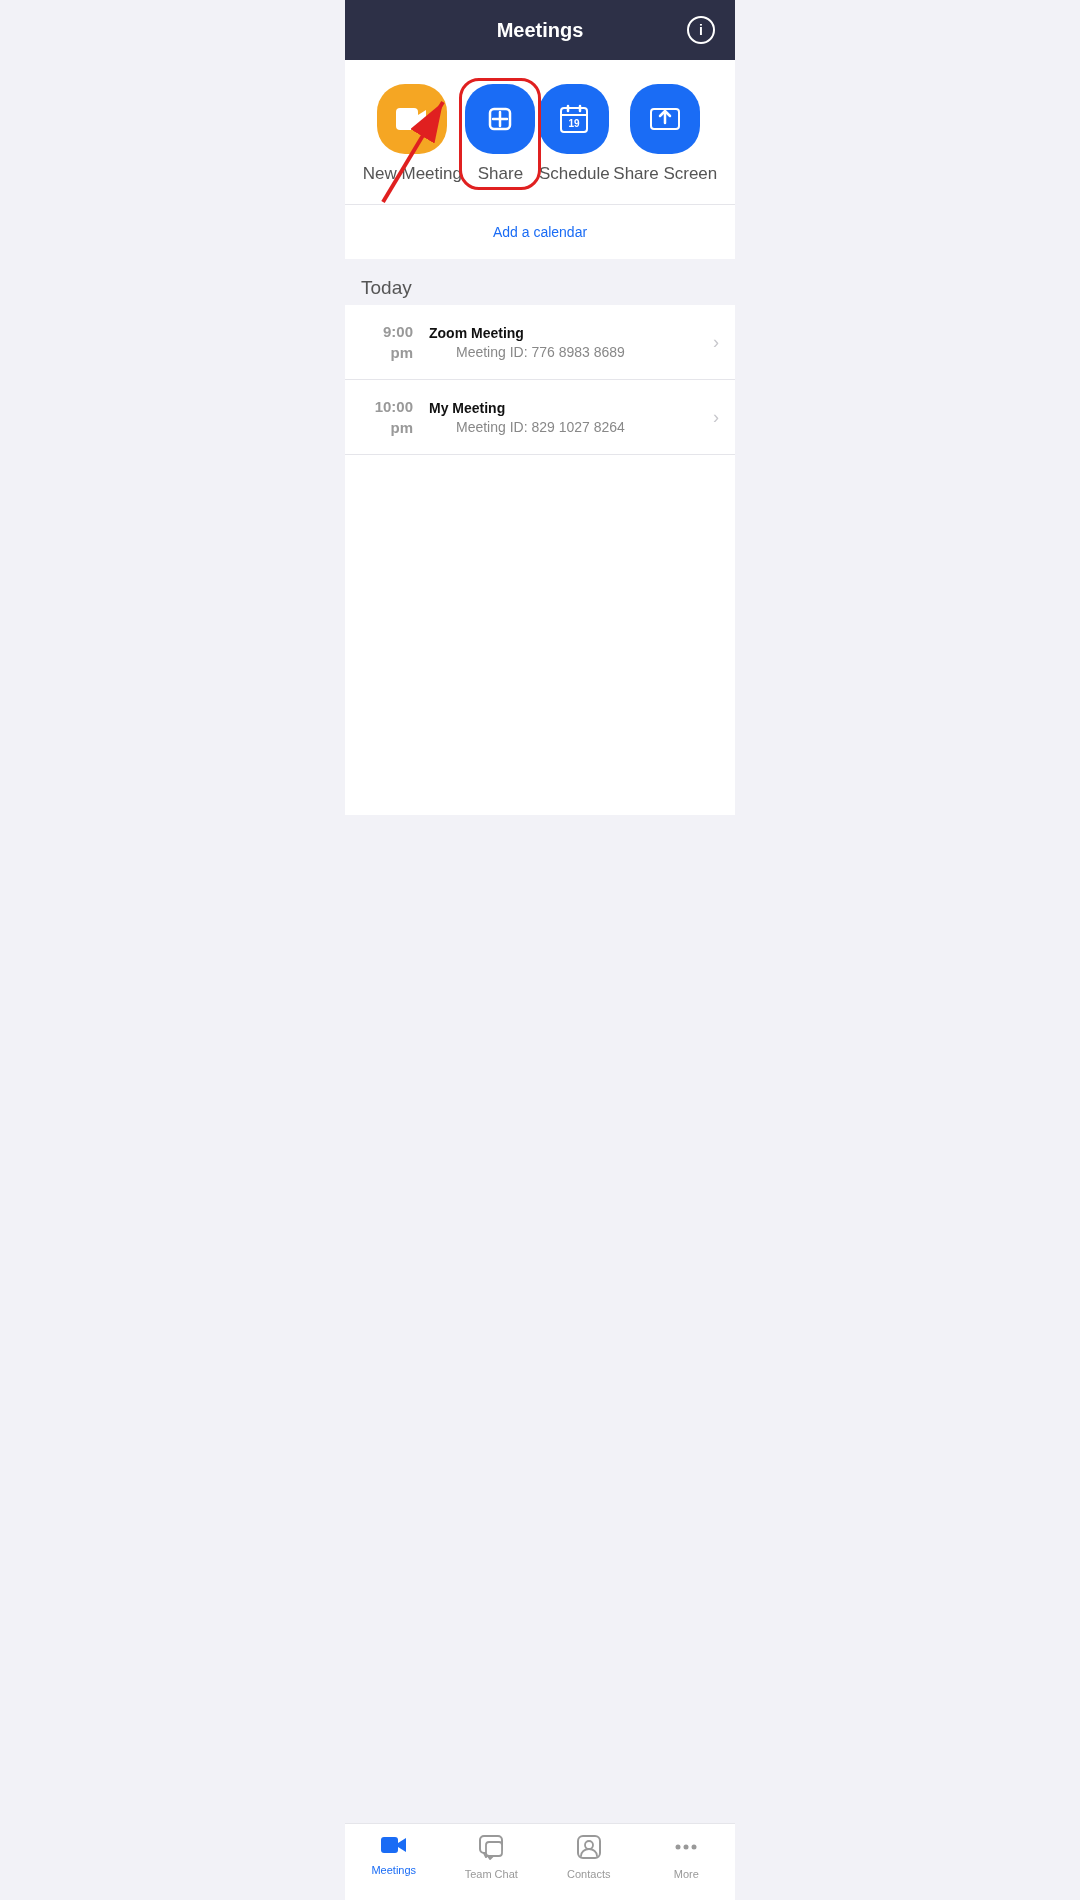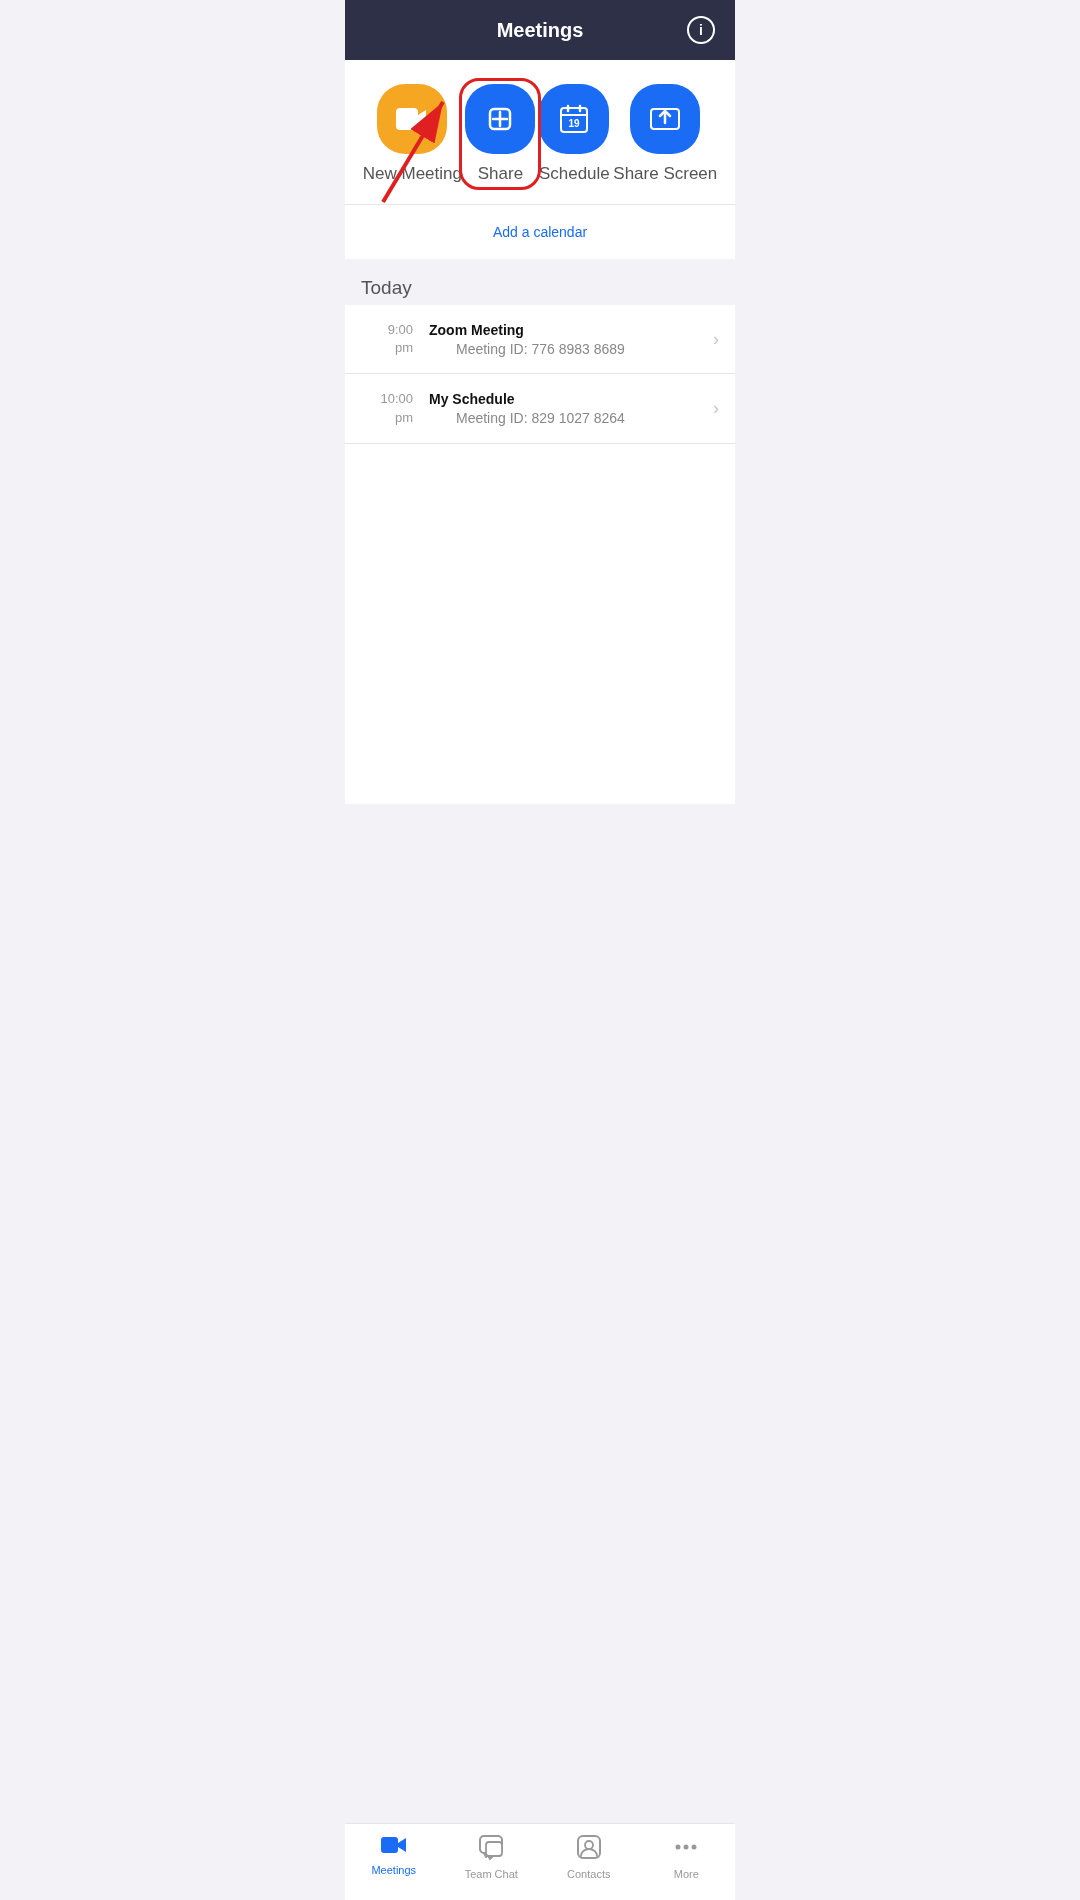--- a/index.html
+++ b/index.html
@@ -120,25 +120,26 @@
     }
     .meeting-item {
       display: flex;
       align-items: center;
       padding: 16px 16px;
       border-bottom: 1px solid #e5e5ea;
       cursor: pointer;
     }
     .meeting-time {
       color: #999;
-      font-size: 13px;
+      font-size: 15px;
       text-align: right;
       min-width: 52px;
       margin-right: 16px;
       line-height: 1.4;
+      font-weight: bold;
     }
     .meeting-info {
       flex: 1;
     }
     .meeting-name {
       font-size: 14px;
       font-weight: 600;
       color: #111;
       margin-bottom: 3px;
     }
@@ -293,21 +294,21 @@
       <div class="meeting-id">Meeting ID: 776 8983 8689</div>
     </div>
     <span class="meeting-chevron">›</span>
   </div>
 
   <div class="meeting-item">
     <div class="meeting-time">
       10:00<br>pm
     </div>
     <div class="meeting-info">
-      <div class="meeting-name">My Schedule</div>
+      <div class="meeting-name">My Meeting</div>
       <div class="meeting-id">Meeting ID: 829 1027 8264</div>
     </div>
     <span class="meeting-chevron">›</span>
   </div>
 
 </div>
 
 <div class="content-area" style="min-height:360px; background:white;"></div>
 
 <div class="tab-bar">

